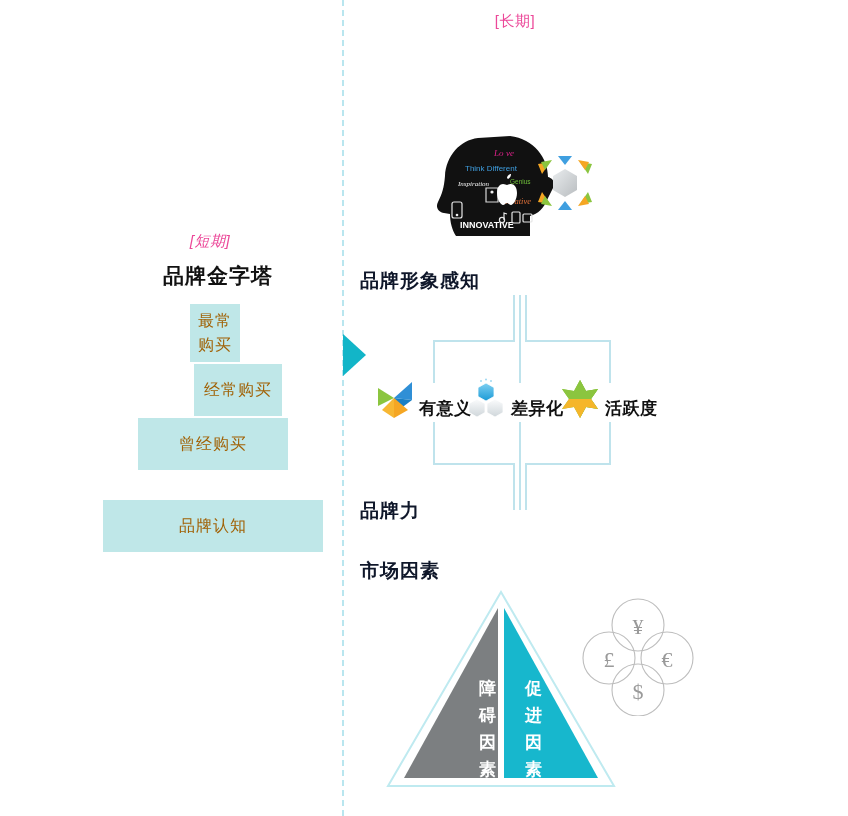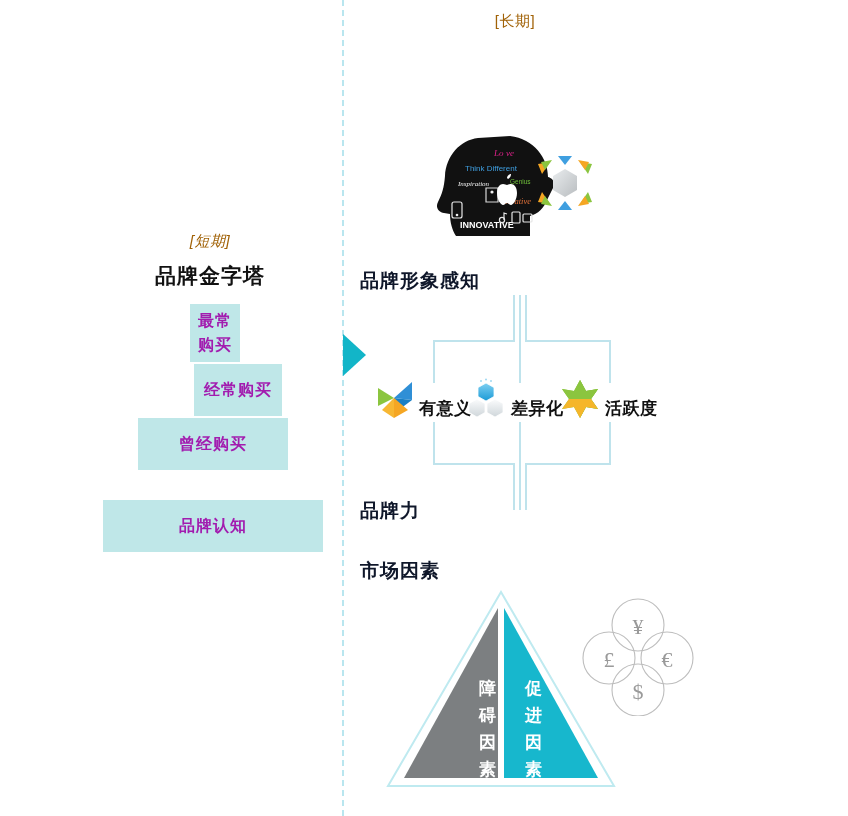--- a/index.html
+++ b/index.html
@@ -23,44 +23,44 @@
   .arrow{
     position:absolute;left:343px;top:334px;
     width:0;height:0;
     border-top:21px solid transparent;
     border-bottom:21px solid transparent;
     border-left:23px solid #12b5c8;
   }
 
   
   .tag{
-    font-size:15px;color:#a16207;text-align:center;letter-spacing:.5px;
+    font-size:15px;color:#ec4899;text-align:center;letter-spacing:.5px;
   }
   .heading{
     font-size:21px;font-weight:bold;color:#111;text-align:center;
     letter-spacing:1px;
   }
   .heading-lg{
     font-size:23px;font-weight:bold;color:#111;text-align:center;
     line-height:30px;letter-spacing:1px;
   }
   .node-title{
     font-size:19px;font-weight:bold;color:#0f172a;
     letter-spacing:1px;
   }
 
   
   #left-col{position:absolute;left:60px;top:232px;width:300px;}
   #left-tag{position:absolute;left:0;top:0;width:300px;font-style:italic;}
-  #left-heading{position:absolute;left:0;top:30px;width:300px;}
+  #left-heading{position:absolute;left:8px;top:30px;width:300px;}
   .pyramid{position:absolute;left:0;top:72px;width:300px;}
   .tier{
     position:absolute;background:#bfe7e8;
     display:flex;align-items:center;justify-content:center;
-    font-size:16px;font-weight:bold;color:#a21caf;letter-spacing:1px;
+    font-size:16px;font-weight:normal;color:#a16207;letter-spacing:1px;
     line-height:24px;
   }
   .tier.t0{left:130px;top:0px;width:50px;height:58px;}
   .tier.t1{left:110px;top:60px;width:88px;height:52px;margin-left:24px;}
   .tier.t2{left:78px;top:114px;width:150px;height:52px;}
   .tier.t3{left:43px;top:168px;width:220px;height:52px;margin-top:28px;}
 
   
   #right-col{position:absolute;left:360px;top:0;width:488px;height:816px;}
   #top-tag{position:absolute;left:0;top:12px;width:310px;}

